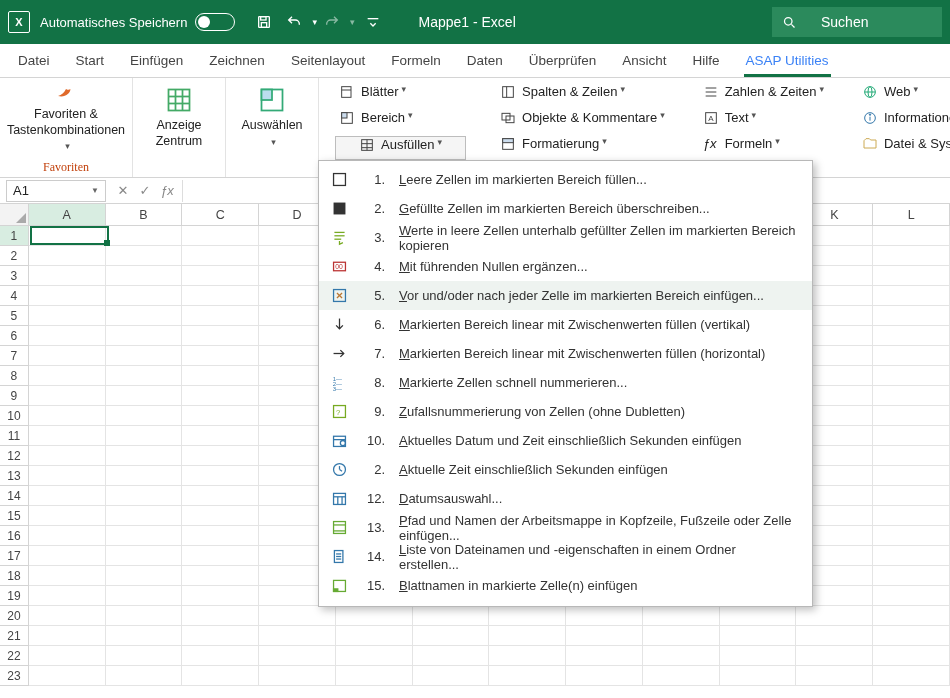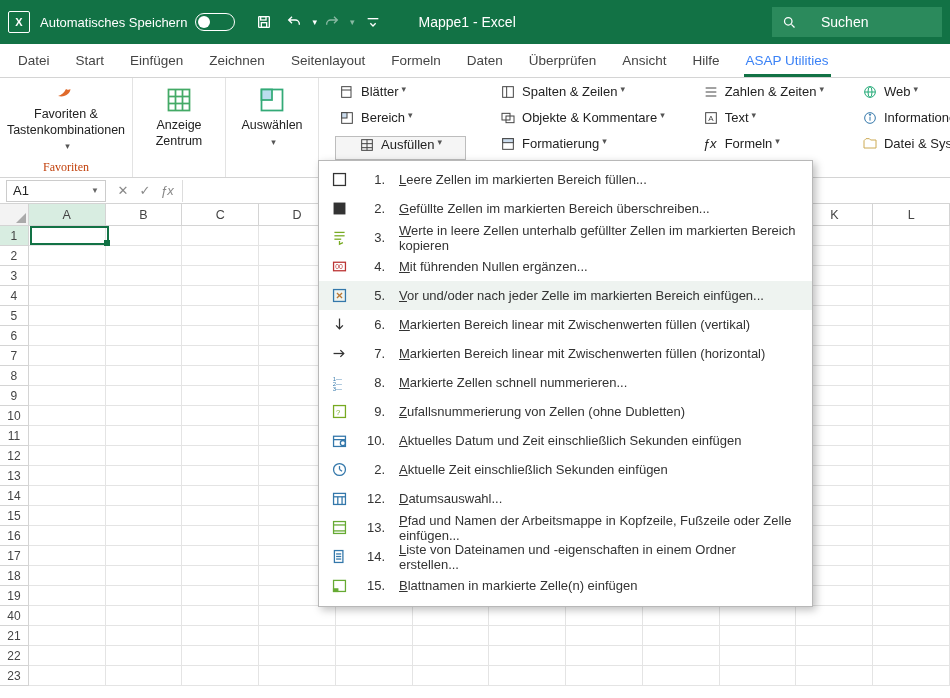--- a/index.html
+++ b/index.html
@@ -592,21 +592,21 @@
         <div class="cell"></div>
         <div class="cell"></div>
         <div class="cell"></div>
         <div class="cell"></div>
         <div class="cell"></div>
         <div class="cell"></div>
         <div class="cell"></div>
         <div class="cell"></div>
       </div>
       <div class="row">
-        <div class="rhead">40</div>
+        <div class="rhead">20</div>
         <div class="cell"></div>
         <div class="cell"></div>
         <div class="cell"></div>
         <div class="cell"></div>
         <div class="cell"></div>
         <div class="cell"></div>
         <div class="cell"></div>
         <div class="cell"></div>
         <div class="cell"></div>
         <div class="cell"></div>

